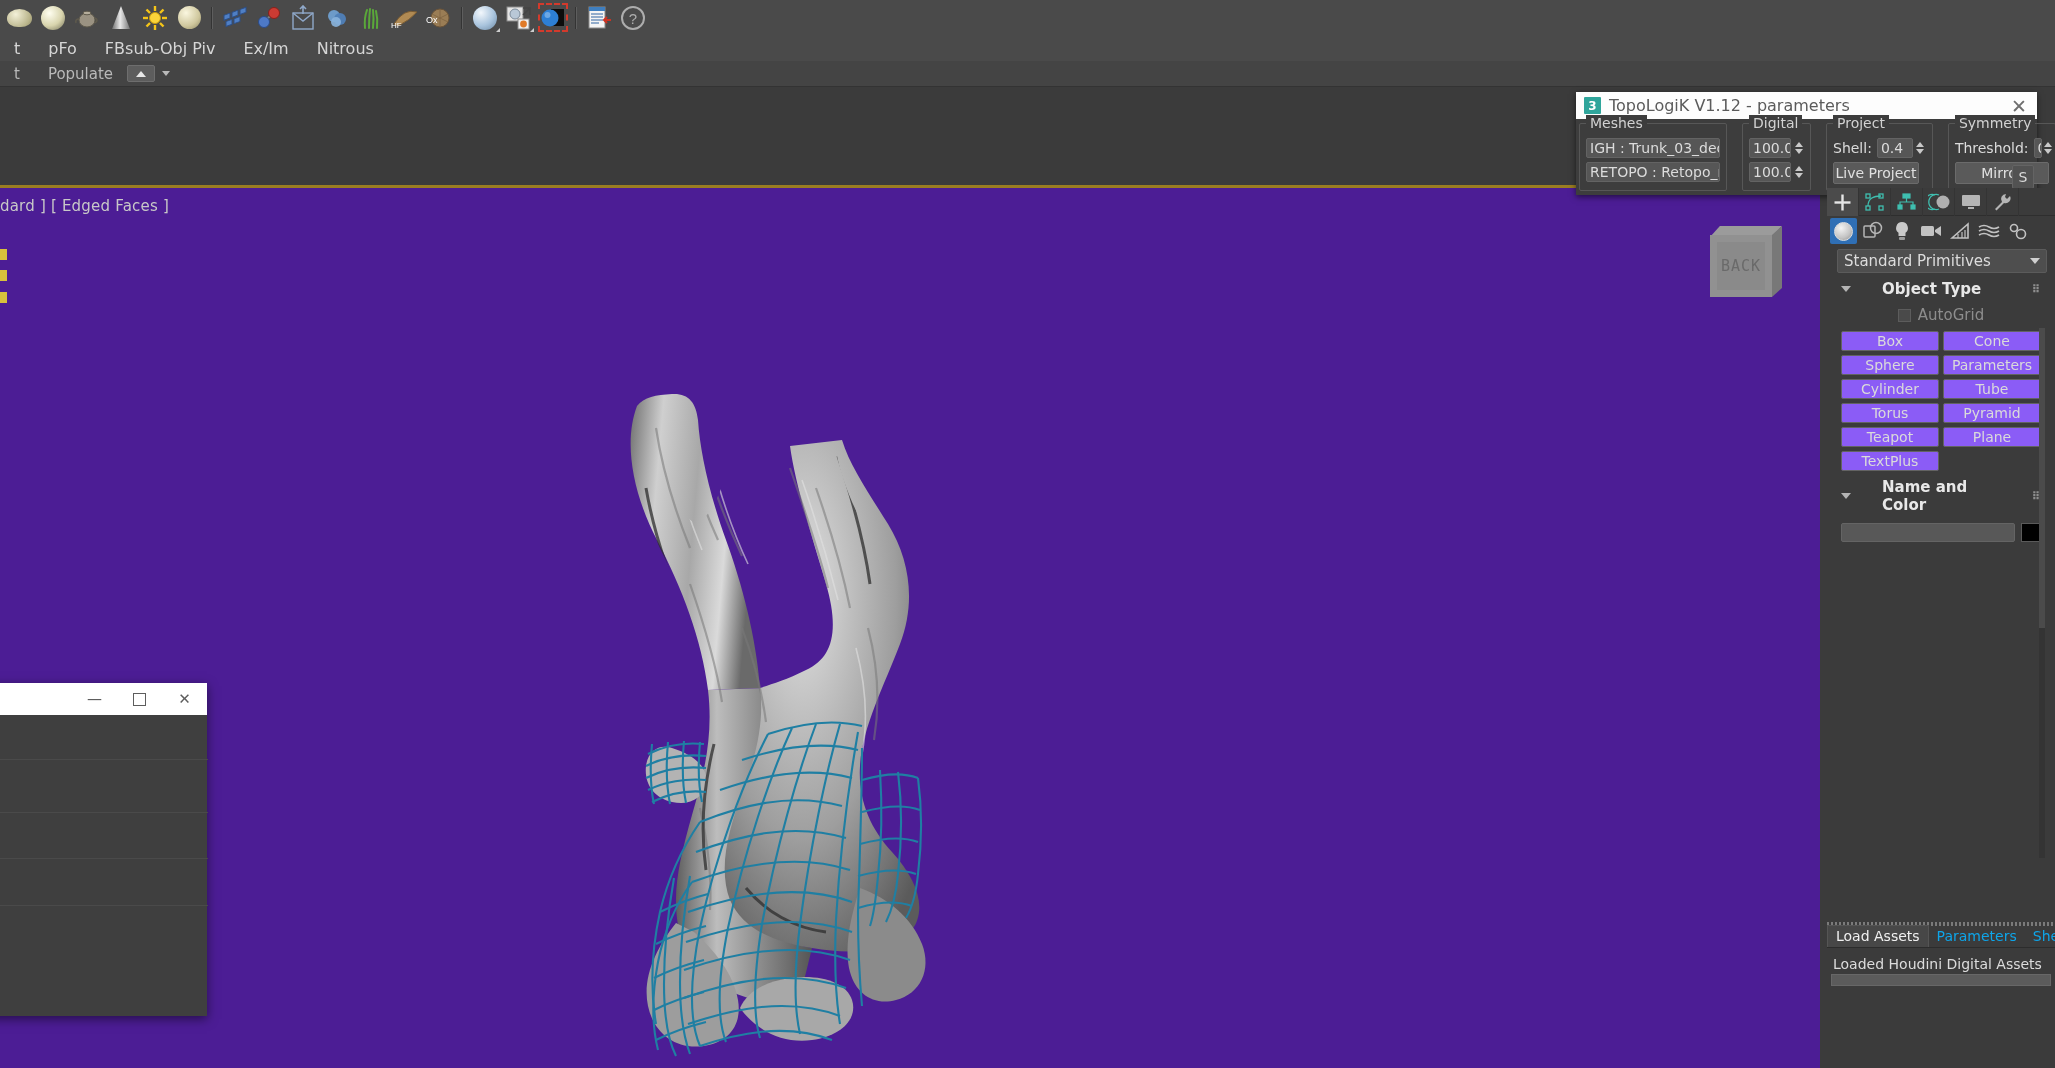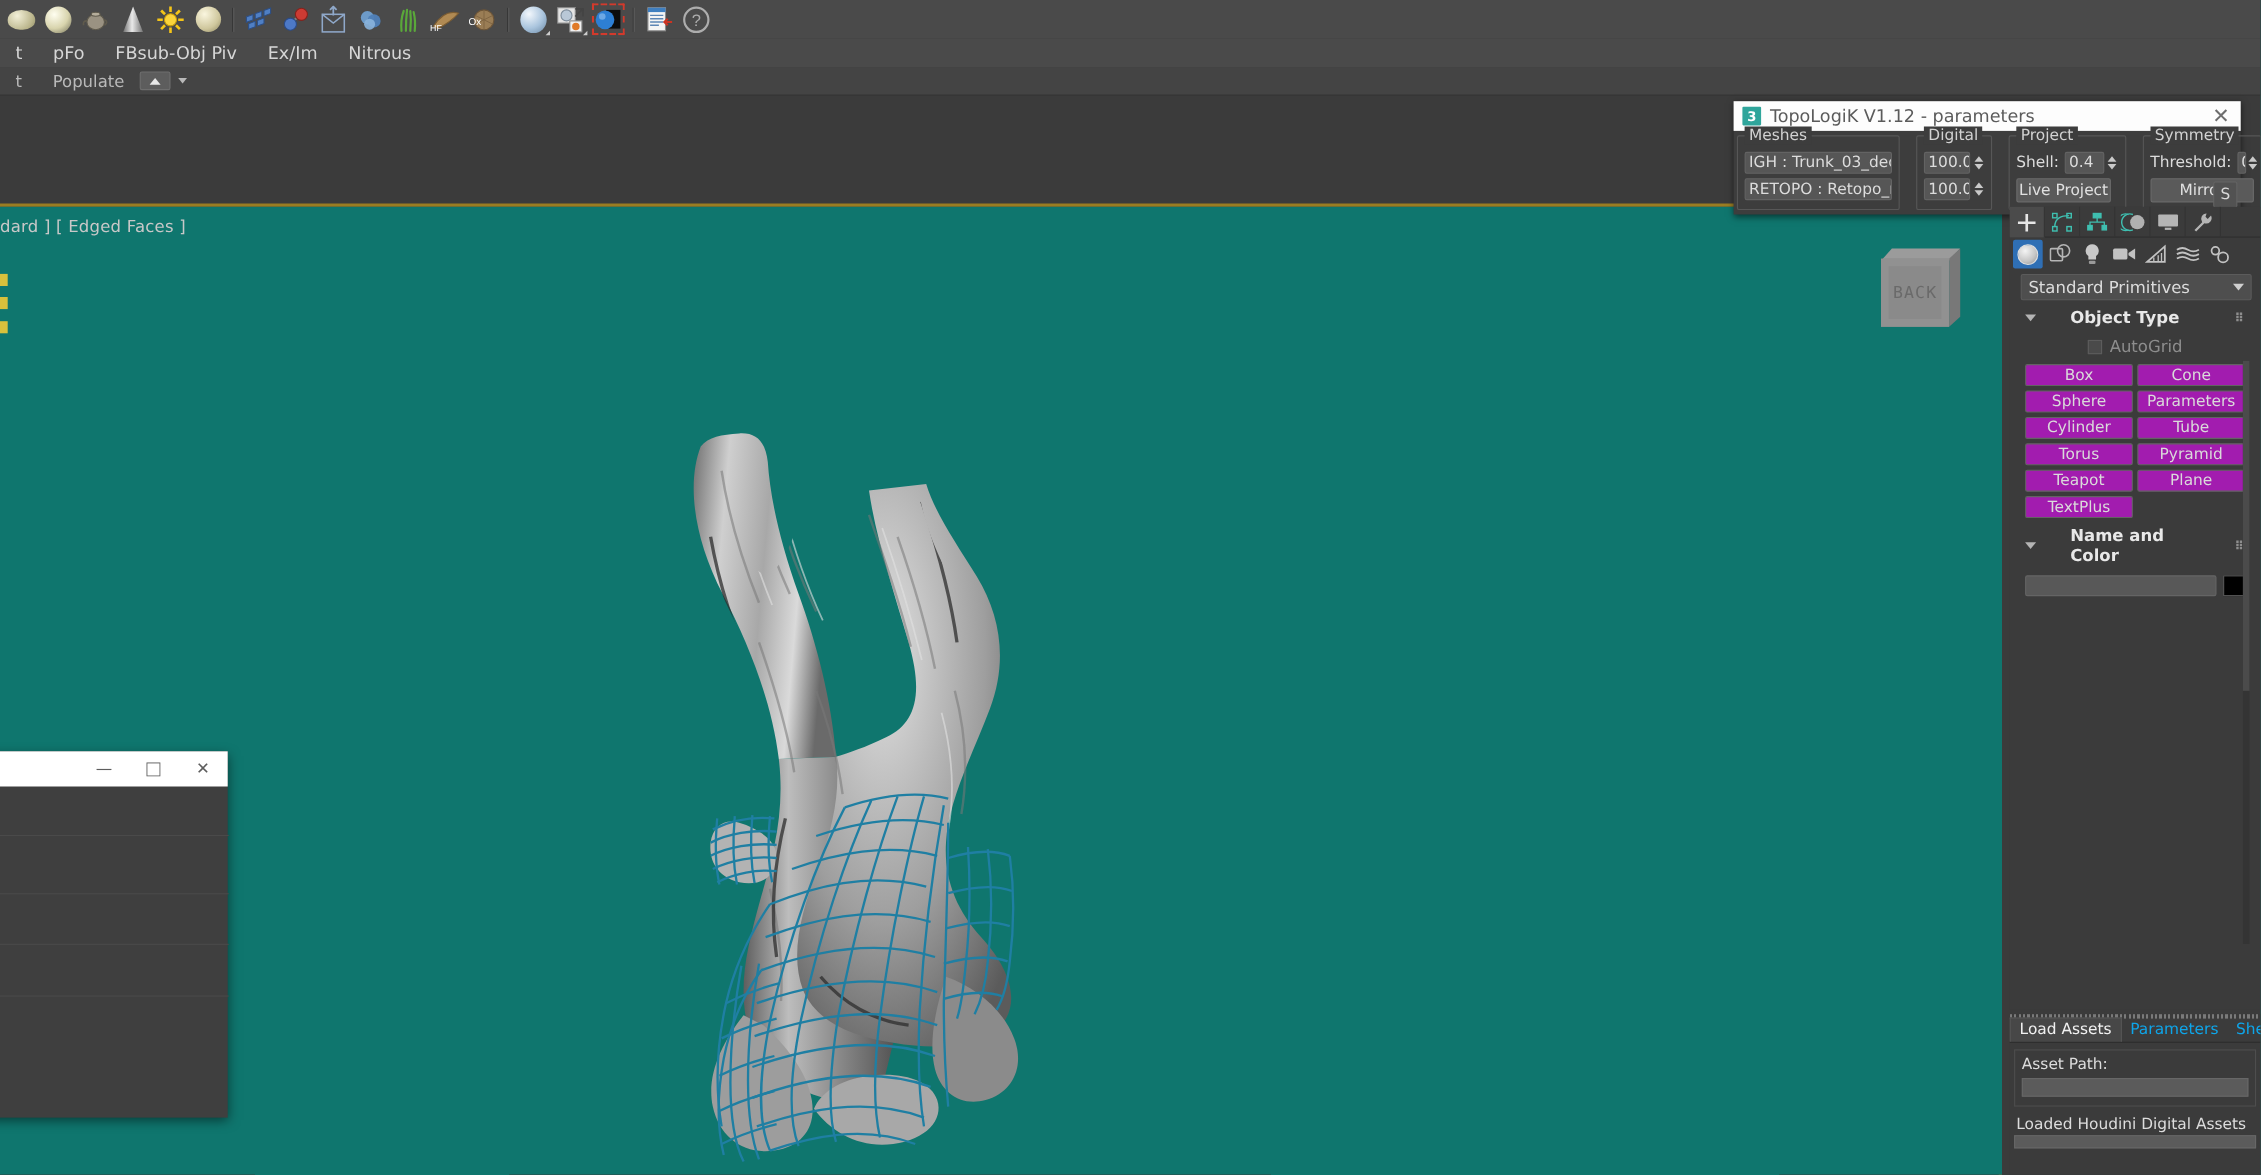--- a/index.html
+++ b/index.html
@@ -59,21 +59,21 @@
     border-radius: 2px; display:flex; align-items:center; justify-content:center;
   }
   .pop-tri { width:0;height:0;border-left:5px solid transparent;border-right:5px solid transparent;border-bottom:6px solid #e8e8e8; }
   .caret-down { width:0;height:0;border-left:4px solid transparent;border-right:4px solid transparent;border-top:5px solid #b9b9b9; margin-left:7px;}
 
   
   #viewport {
     position: absolute;
     left: 0; top: 188px;
     width: 1820px; height: 880px;
-    background: #0f766e;
+    background: #4c1d95;
     overflow: hidden;
   }
   
   .vp-border-top { position:absolute; left:0; top:185px; width:1820px; height:3px; background:#9a7d22; }
   .vp-border-right { position:absolute; left:1817px; top:185px; width:3px; height:883px; background:#9a7d22; }
 
   .vp-label {
     position: absolute; left: 0; top: 9px;
     font-size: 15px; color: #c8c8c8; white-space: nowrap;
     letter-spacing: .2px;
@@ -183,21 +183,21 @@
     border-left:5px solid transparent;border-right:5px solid transparent;border-top:6px solid #cfcfcf;}
   .rollout { margin:7px 14px 0 14px; }
   .rollout-hdr { display:flex; align-items:center; font-size:15px; font-weight:bold; color:#e8e8e8;gap:24px; }
   .tri { width:0;height:0;border-left:5px solid transparent;border-right:5px solid transparent;border-top:6px solid #b4b4b4; margin-right:7px; }
   .grip { margin-left:auto; color:#8e8e8e; font-size:11px; letter-spacing:1px; line-height:5px; }
   .autogrid-row { display:flex; align-items:center; justify-content:center; margin-top:8px; gap:7px; }
   .chkbox { width:13px;height:13px; background:#4a4a4a; border:1px solid #5c5c5c; }
   .autogrid-lbl { font-size:15px; color:#8d8d8d; }
   .objgrid { display:flex; flex-wrap:wrap; gap:4px; margin-top:7px; }
   .objbtn {
-    width:calc(50% - 2px); height:20px; background:#a21caf; border:1px solid #636363;
+    width:calc(50% - 2px); height:20px; background:#8b5cf6; border:1px solid #636363;
     border-radius:2px; font-size:14px; color:#dadada;
     display:flex; align-items:center; justify-content:center;
   }
   .namerow { display:flex; align-items:center; gap:6px; margin-top:9px; }
   .namefield { flex:1; height:19px; background:#585858; border:1px solid #646464; border-radius:2px; }
   .swatch { width:20px;height:19px; background:#000; border:1px solid #5a5a5a; }
   .cp-scrollbar { position:absolute; right:10px; top:140px; width:6px; height:530px; background:#343434; }
   .cp-scrollthumb { position:absolute; right:10px; top:140px; width:6px; height:300px; background:#4b4b4b; }
 
   
@@ -771,24 +771,20 @@
   </div>
 
   <div id="houdini">
     <div class="hd-dots"></div>
     <div class="hd-tabs">
       <div class="hd-tab active">Load Assets</div>
       <div class="hd-tab">Parameters</div>
       <div class="hd-tab">Shelf</div>
 
     </div>
-    <div class="hd-box">
-      <div class="hd-lbl">Asset Path:</div>
-      <div class="hd-input"></div>
-    </div>
     <div class="hd-lbl2">Loaded Houdini Digital Assets</div>
     <div class="hd-list"></div>
   </div>
 
   <div id="dialog">
     <div class="dlg-title">
       <span class="dlg-ctl">—</span>
       <span class="dlg-ctl">
         <svg width="13" height="13" viewBox="0 0 13 13">
             <rect x="0.5" y="0.5" width="12" height="12" fill="none" stroke="#5d5d5d"></rect>

